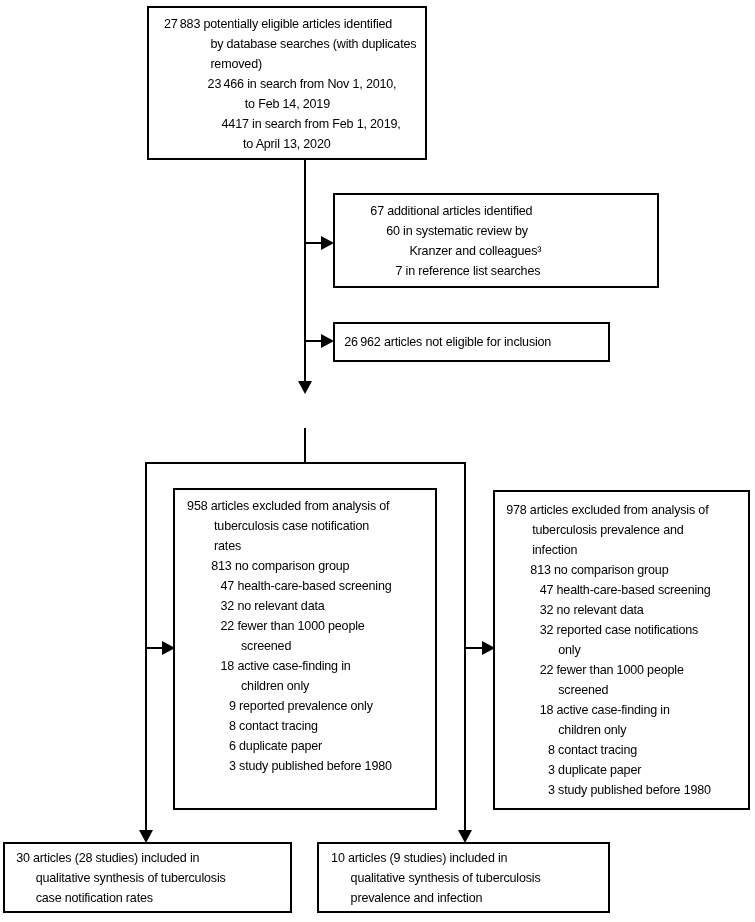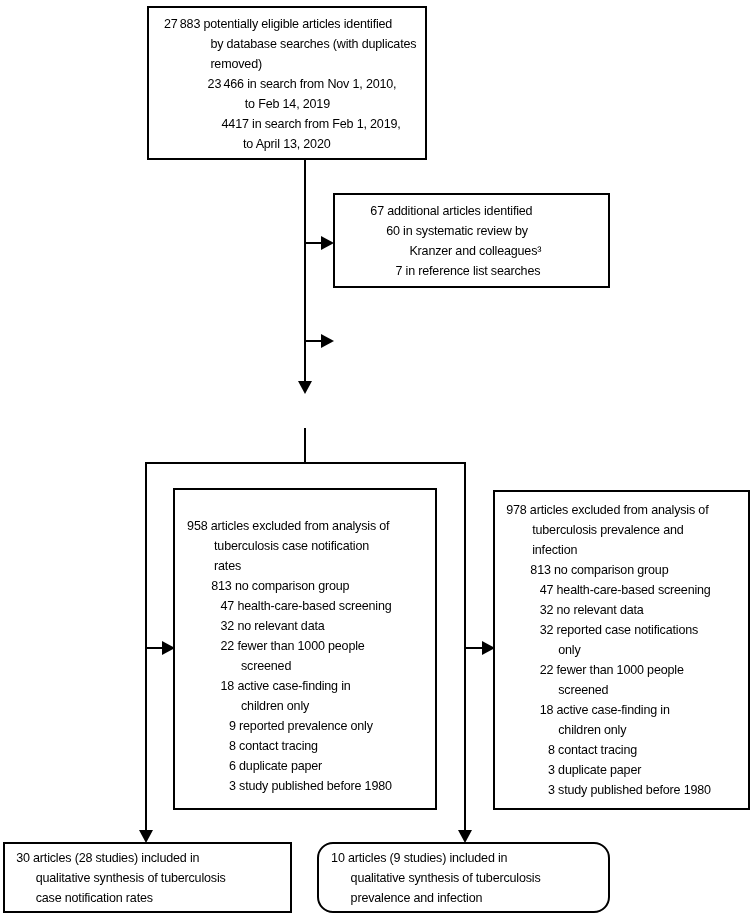--- a/index.html
+++ b/index.html
@@ -52,30 +52,33 @@
   <div class="box" style="left:147px;top:6px;width:280px;height:154px;padding-top:6px;">
       <div class="tline" style="padding-left: 16px;">27 883 potentially eligible articles identified</div>
       <div class="tline" style="padding-left: 66px;">by database searches (with duplicates</div>
       <div class="tline" style="padding-left: 66px;">removed)</div>
       <div class="tline" style="padding-left: 63px;">23 466 in search from Nov 1, 2010,</div>
       <div class="tline" style="padding-left: 103px;">to Feb 14, 2019</div>
       <div class="tline" style="padding-left: 78px;">4417 in search from Feb 1, 2019,</div>
       <div class="tline" style="padding-left: 101px;">to April 13, 2020</div>
     </div>
 
-  <div class="box" style="left:333px;top:193px;width:277px;height:95px;padding-top:6px;">
+  <div class="box" style="left:333px;top:193px;width:326px;height:95px;padding-top:6px;">
       <div class="tline" style="padding-left: 38px;">67 additional articles identified</div>
       <div class="tline" style="padding-left: 55px;">60 in systematic review by</div>
       <div class="tline" style="padding-left: 80px;">Kranzer and colleagues³</div>
       <div class="tline" style="padding-left: 65px;">7 in reference list searches</div>
     </div>
 
+  <div class="box" style="left:333px;top:322px;width:277px;height:40px;padding-top:8px;">
+      <div class="tline" style="padding-left: 10px;">26 962 articles not eligible for inclusion</div>
+    </div>
 
 
-  <div class="box" style="left:173px;top:488px;width:264px;height:322px;padding-top:26px;">
+  <div class="box" style="left:173px;top:488px;width:264px;height:322px;padding-top:6px;">
       <div class="tline" style="padding-left: 13px;">958 articles excluded from analysis of</div>
       <div class="tline" style="padding-left: 42px;">tuberculosis case notification</div>
       <div class="tline" style="padding-left: 42px;">rates</div>
       <div class="tline" style="padding-left: 39px;">813 no comparison group</div>
       <div class="tline" style="padding-left: 49px;">47 health-care-based screening</div>
       <div class="tline" style="padding-left: 49px;">32 no relevant data</div>
       <div class="tline" style="padding-left: 49px;">22 fewer than 1000 people</div>
       <div class="tline" style="padding-left: 71px;">screened</div>
       <div class="tline" style="padding-left: 49px;">18 active case-finding in</div>
       <div class="tline" style="padding-left: 71px;">children only</div>
@@ -102,19 +105,19 @@
       <div class="tline" style="padding-left: 57px;">3 duplicate paper</div>
       <div class="tline" style="padding-left: 57px;">3 study published before 1980</div>
     </div>
 
   <div class="box" style="left:3px;top:842px;width:289px;height:71px;padding-top:4px;">
       <div class="tline" style="padding-left: 12px;">30 articles (28 studies) included in</div>
       <div class="tline" style="padding-left: 33px;">qualitative synthesis of tuberculosis</div>
       <div class="tline" style="padding-left: 33px;">case notification rates</div>
     </div>
 
-  <div class="box" style="left:317px;top:842px;width:293px;height:71px;padding-top:4px;border-radius:16px;">
+  <div class="box" style="left:317px;top:842px;width:293px;height:71px;padding-top:4px;">
       <div class="tline" style="padding-left: 13px;">10 articles (9 studies) included in</div>
       <div class="tline" style="padding-left: 34px;">qualitative synthesis of tuberculosis</div>
       <div class="tline" style="padding-left: 34px;">prevalence and infection</div>
     </div>
 
 </div>
 
 </body></html>

